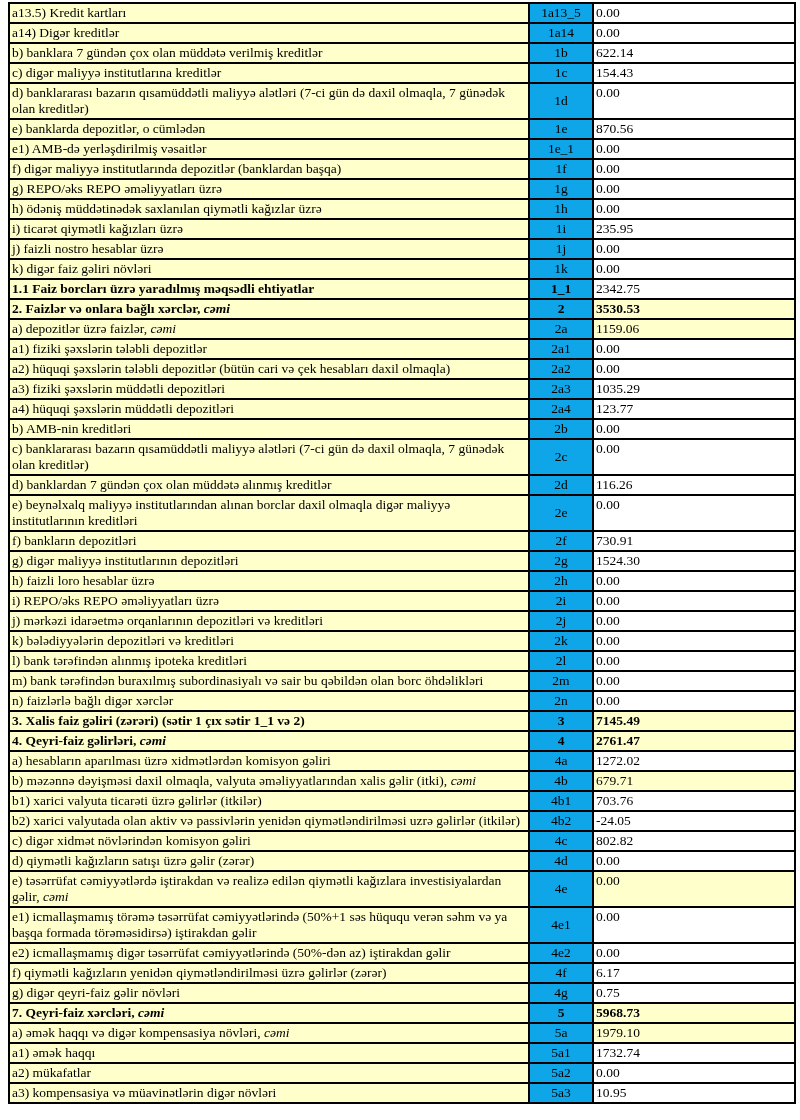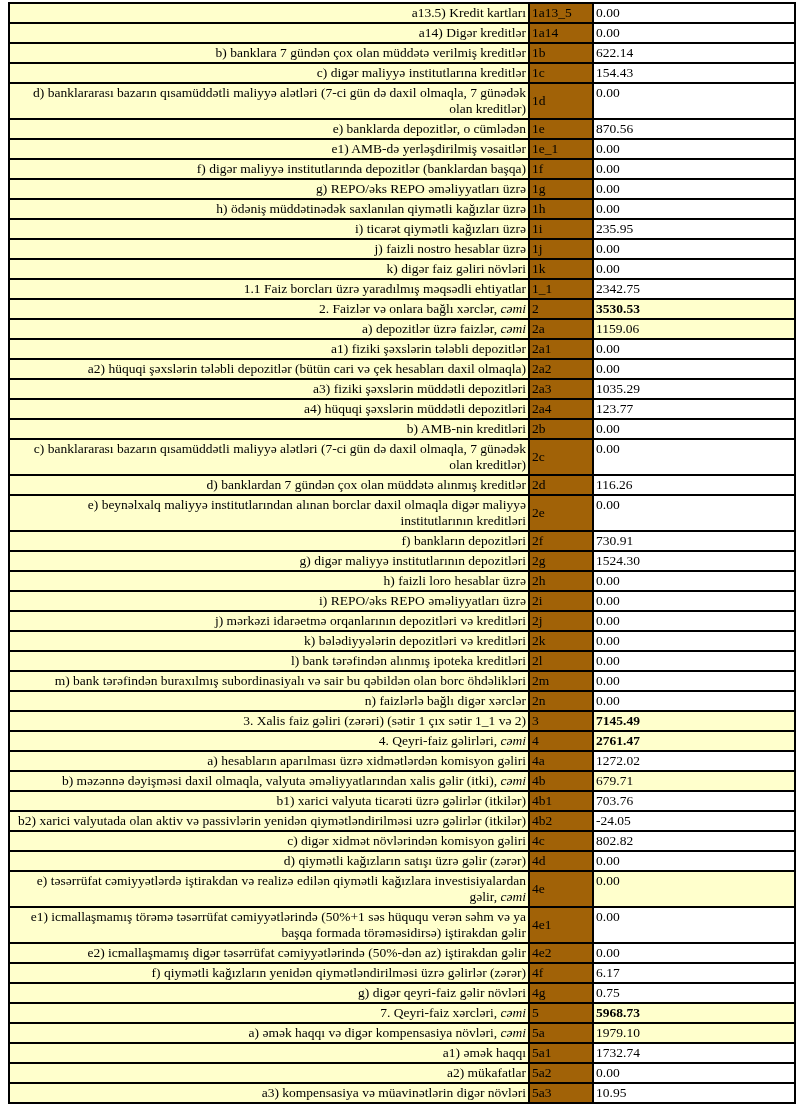--- a/index.html
+++ b/index.html
@@ -29,35 +29,36 @@
   table.fin col.c-desc  { width: 520px; }
   table.fin col.c-code  { width: 64px;  }
   table.fin col.c-value { width: 202px; }
   table.fin td {
     border: 2px solid #000000;
     padding: 1px 2px;
     overflow: hidden;
   }
   td.desc {
     background: #FFFFCC;
-    text-align: right;
+    text-align: left;
     vertical-align: middle;
     height: 16px;
   }
   td.code {
-    background: #a16207;
+    background: #0ea5e9;
+    text-align: center;
     vertical-align: middle;
   }
   td.value {
     background: #FFFFFF;
     text-align: left;
     vertical-align: top;
   }
   td.value.yellow { background: #FFFFCC; }
-  tr.bold td.desc, tr.bold td.code { font-weight: normal; }
+  tr.bold td.desc, tr.bold td.code { font-weight: bold; }
   tr.boldval td.value { font-weight: bold; }
   .tail-italic { font-style: italic; margin-top: 28px; }
   
   .ind0 { padding-left: 3px;  }
   .ind1 { padding-left: 11px; }
   .ind2 { padding-left: 22px; }
   .ind3 { padding-left: 31px; }
   .ind4 { padding-left: 43px; }
 </style>
 </head>

